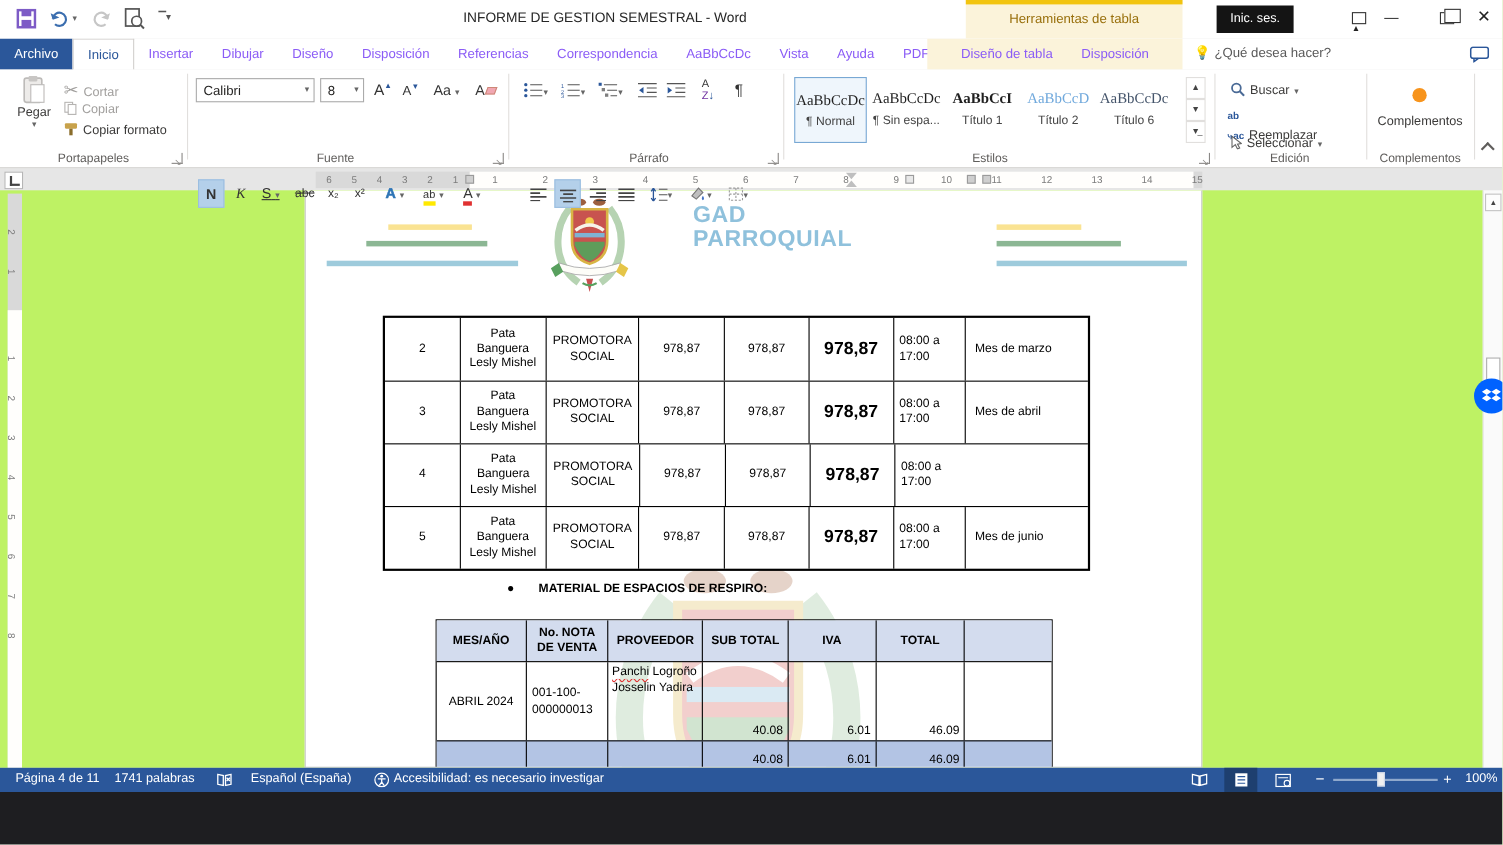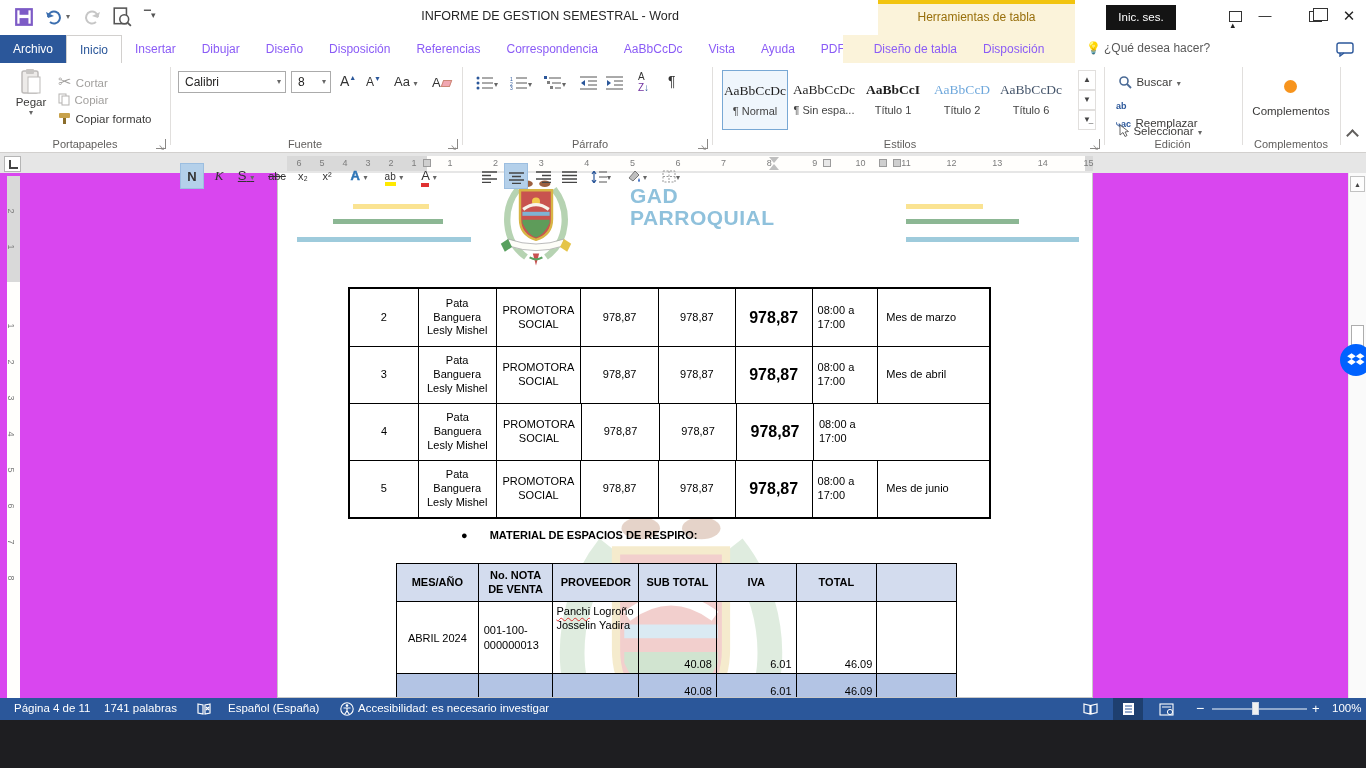--- a/index.html
+++ b/index.html
@@ -63,21 +63,21 @@
   #hruler { position:absolute; left:287px; top:156px; width:806px; height:15px; background:#D9D9D9; z-index:27; }
   #hruler .white { position:absolute; left:140px; top:0; width:658px; height:15px; background:#FFFEFC; }
   .rulnum { position:absolute; top:2px; font-size:9px; color:#7C7C7C; transform:translateX(-50%); }
   .rulmark { position:absolute; width:8px; height:8px; background:#CFCFCF; border:1px solid #9B9B9B; top:3px; }
   .indmark { position:absolute; top:1px; width:0; height:0; border-left:5px solid transparent; border-right:5px solid transparent; border-top:6px solid #BFBFBF; }
   #vruler { position:absolute; left:7px; top:176px; width:13px; height:522px; background:#D9D9D9; z-index:26; }
   #vruler .white { position:absolute; left:0; top:106px; width:13px; height:416px; background:#FFFEFC; }
   .vrulnum { position:absolute; left:1px; font-size:9px; color:#7C7C7C; transform:rotate(90deg); }
 
   
-  #docarea { position:absolute; left:0; top:173px; width:1348px; height:525px; background:#d946ef; overflow:hidden; }
+  #docarea { position:absolute; left:0; top:173px; width:1348px; height:525px; background:#bef264; overflow:hidden; }
   #page { position:absolute; left:277px; top:0; width:816px; height:525px; background:#fff; border:1px solid #C9C9C9; border-top:none; overflow:hidden; }
   .deco { position:absolute; height:5px; }
   .logo-txt { position:absolute; font-weight:bold; letter-spacing:0.5px; line-height:1; }
   #watermark { position:absolute; left:168px; top:325px; width:450px; height:330px; opacity:0.32; z-index:1; }
 
   
   #t1 { position:absolute; left:70px; top:114px; width:643px; border:2px solid #000; z-index:2; }
   .t1r { display:flex; height:57px; border-top:1px solid #000; }
   .t1r:first-child { border-top:none; }
   .t1c { border-left:1px solid #000; font-size:11px; color:#000; display:flex; align-items:center; justify-content:center; text-align:center; line-height:1.25; }

